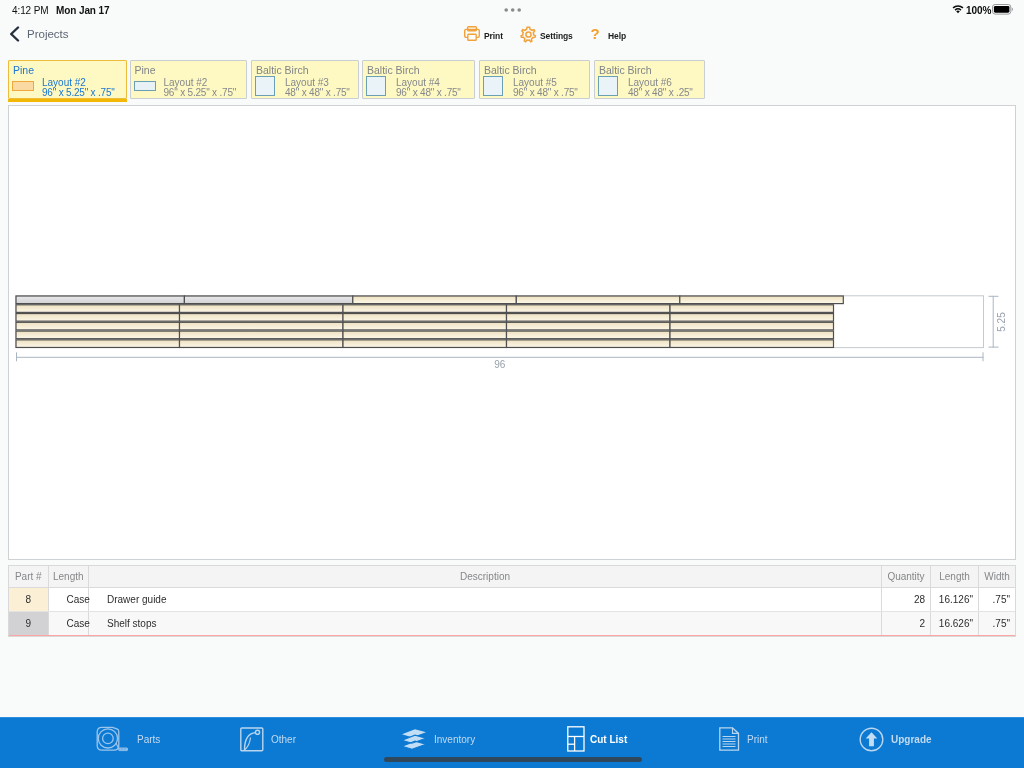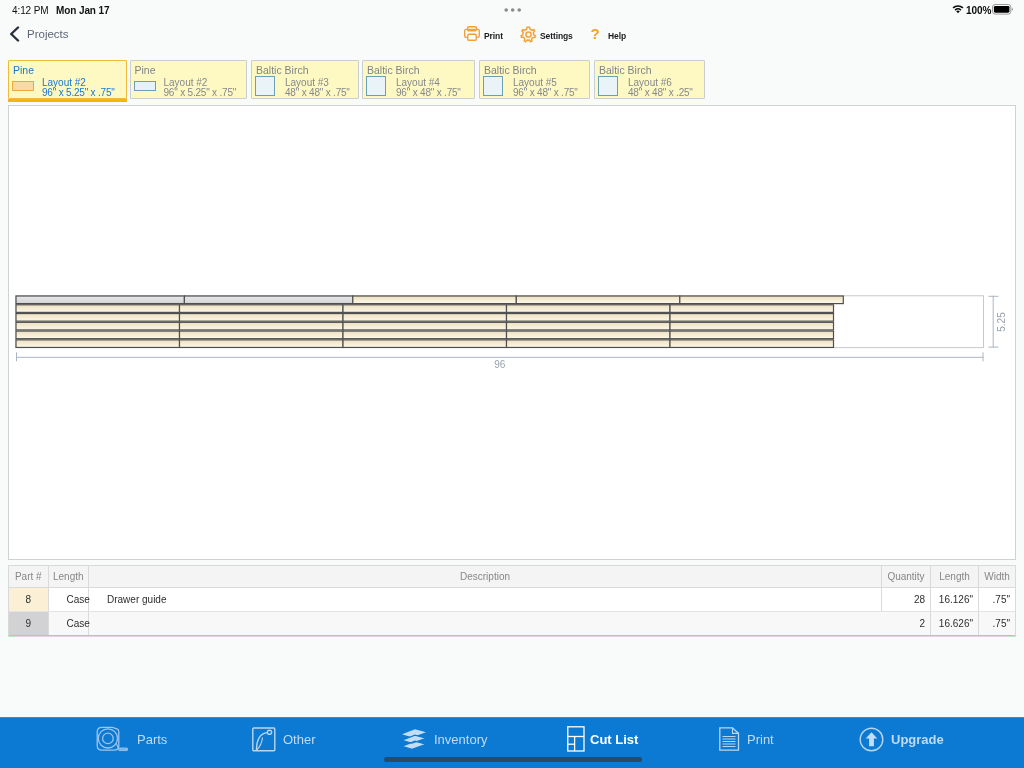--- a/index.html
+++ b/index.html
@@ -31,21 +31,21 @@
   
   #tbl { left:8px; top:565px; width:1008px; height:71.5px; background:#fca5a5; border:1px solid #d9d9d9; font-size:10px; color:#2e2e30; }
   .trow { position:absolute; left:0; width:100%; }
   .cell { position:absolute; top:0; height:100%; border-right:1px solid #dadada; }
   .cc { display:flex; align-items:center; justify-content:center; }
   .cl { display:flex; align-items:center; padding-left:18px; }
   .cr { display:flex; align-items:center; justify-content:flex-end; padding-right:5px; }
   
   #tabbar { left:0; top:717px; width:1024px; height:51px; background:#0c79d3; border-top:1px solid #2e8fe0; }
   .titem { position:absolute; top:0; height:42px; display:flex; align-items:center; }
-  .tlbl { font-size:13px; color:#c2daf0; margin-left:7px; }
+  .tlbl { font-size:10px; color:#c2daf0; margin-left:7px; }
   .tsel .tlbl { color:#ffffff; font-weight:600; margin-left:5px; }
   #homebar { left:384px; top:756.5px; width:258px; height:5px; border-radius:2.5px; background:#30485c; }
 </style>
 </head>
 <body>
   
   <div class="abs" id="time">4:12 PM</div>
   <div class="abs" id="date">Mon Jan 17</div>
   <svg class="abs" style="left:503px; top:6px;" width="20" height="8" viewBox="0 0 20 8">
     <circle cx="3.2" cy="4" r="1.8" fill="#8a8a8e"></circle>
@@ -203,20 +203,21 @@
       <div class="cell cc" style="left:0; width:39.5px; background:#fbf0d5;">8</div>
       <div class="cell cl" style="left:39.5px; width:40.5px;">Case</div>
       <div class="cell cl" style="left:80px; width:793px;">Drawer guide</div>
       <div class="cell cr" style="left:873px; width:49px;">28</div>
       <div class="cell cr" style="left:922px; width:48px;">16.126"</div>
       <div class="cell cr" style="left:970px; width:36px; border-right:none;">.75"</div>
     </div>
     <div class="trow" style="top:46.3px; height:23.2px; background:#f8f8f8;">
       <div class="cell cc" style="left:0; width:39.5px; background:#d2d2d4;">9</div>
       <div class="cell cl" style="left:39.5px; width:40.5px;">Case</div>
+      <div class="cell cl" style="left:80px; width:793px;">Shelf stops</div>
       <div class="cell cr" style="left:873px; width:49px;">2</div>
       <div class="cell cr" style="left:922px; width:48px;">16.626"</div>
       <div class="cell cr" style="left:970px; width:36px; border-right:none;">.75"</div>
     </div>
   </div>
 
   
   <div class="abs" id="tabbar">
     <div class="titem" style="left:96px;">
       <svg width="34" height="26" viewBox="0 0 34 26">
@@ -224,21 +225,21 @@
           <path d="M6 1.3 H16.5 L21.5 3.2 Q22.8 3.8 22.8 6 V19.5 Q22.8 24.2 18 24.2 H6 Q1.2 24.2 1.2 19.5 V6 Q1.2 1.3 6 1.3 Z"></path>
           <circle cx="11.9" cy="12.4" r="9.6"></circle>
           <circle cx="11.9" cy="12.4" r="5.3"></circle>
           <path d="M20 17 L22.9 22.9 L32 23.3" stroke-width="1.1"></path>
           <path d="M22.9 22 h8.3 v2.6 h-8.3 z" stroke-width="0.9"></path>
           <path d="M24.4 22.2 v2.2 M26 22.2 v2.2 M27.6 22.2 v2.2 M29.2 22.2 v2.2 M30.8 22.2 v2.2" stroke-width="0.8"></path>
         </g>
       </svg>
       <span class="tlbl">Parts</span>
     </div>
-    <div class="titem" style="left:252px;">
+    <div class="titem" style="left:240px;">
       <svg width="24" height="25" viewBox="0 0 24 25">
         <g fill="none" stroke="#b9d6ee" stroke-width="1.4">
           <rect x="0.8" y="1" width="22" height="22.8" rx="1"></rect>
           <path d="M4.5 23 C 4.5 14 7 6.5 15.5 5.6"></path>
           <circle cx="17.5" cy="5.3" r="2.1"></circle>
           <path d="M4.5 23 C 8 20 10 16 10.5 10.5" stroke-width="1.1"></path>
         </g>
       </svg>
       <span class="tlbl">Other</span>
     </div>

